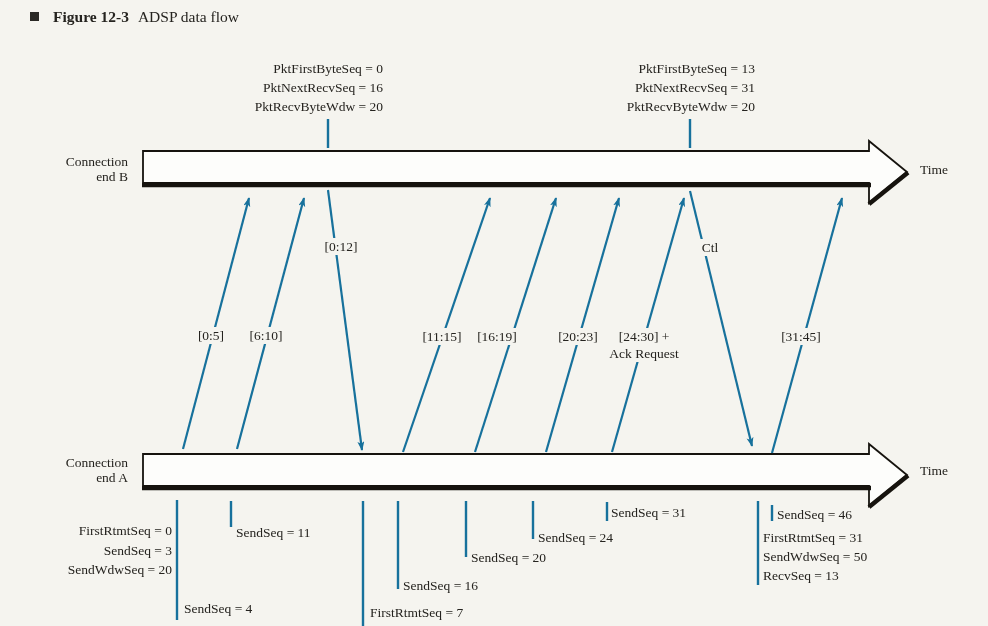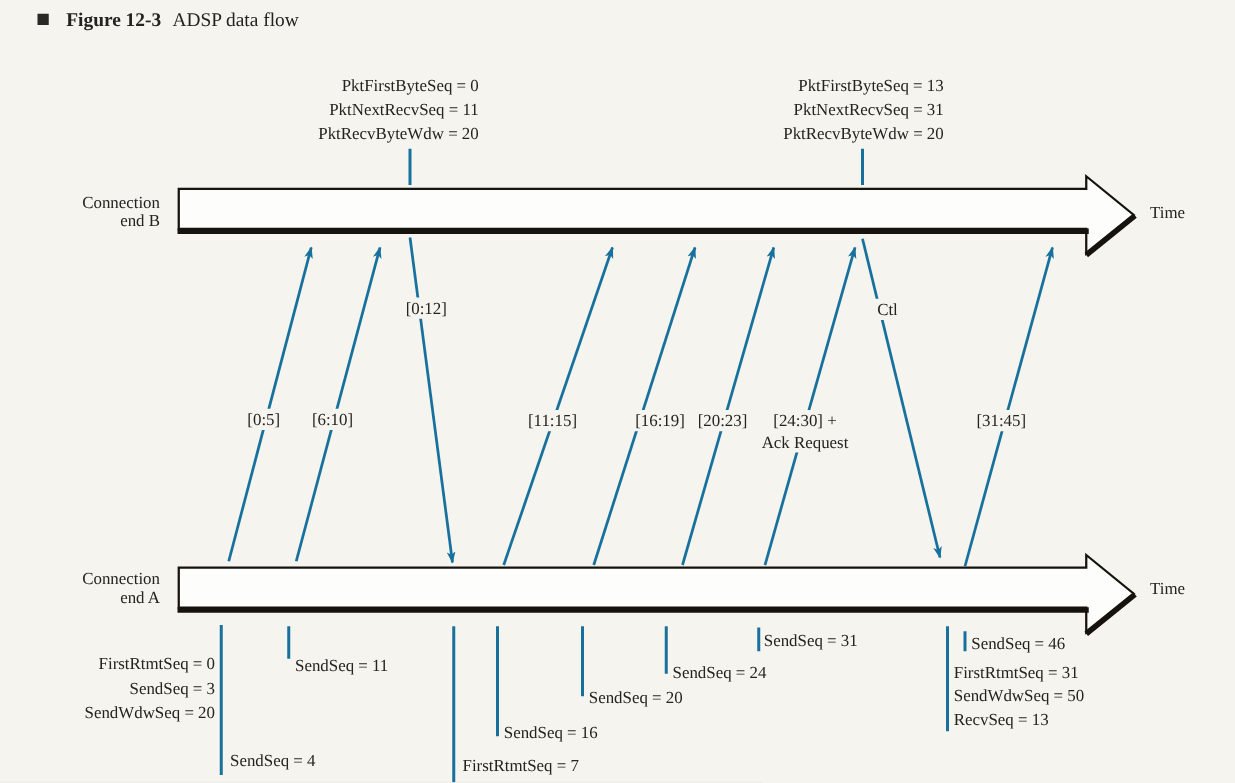--- a/index.html
+++ b/index.html
@@ -72,21 +72,21 @@
     <line class="tick" x1="398" y1="501" x2="398" y2="589"></line>
     <line class="tick" x1="466" y1="501" x2="466" y2="557"></line>
     <line class="tick" x1="533" y1="501" x2="533" y2="539"></line>
     <line class="tick" x1="607" y1="502" x2="607" y2="521"></line>
     <line class="tick" x1="758" y1="501" x2="758" y2="585"></line>
     <line class="tick" x1="772" y1="505" x2="772" y2="521"></line>
   </svg>
 
   <div class="t right" style="left:228px;top:59px;width:155px;">
     <div>PktFirstByteSeq = 0</div>
-    <div>PktNextRecvSeq = 11</div>
+    <div>PktNextRecvSeq = 16</div>
     <div>PktRecvByteWdw = 20</div>
   </div>
   <div class="t right" style="left:600px;top:59px;width:155px;">
     <div>PktFirstByteSeq = 13</div>
     <div>PktNextRecvSeq = 31</div>
     <div>PktRecvByteWdw = 20</div>
   </div>
 
   <div class="t right conn" style="left:40px;top:155px;width:88px;">
     <div>Connection</div>
@@ -97,21 +97,21 @@
   <div class="t right conn" style="left:40px;top:456px;width:88px;">
     <div>Connection</div>
     <div>end A</div>
   </div>
   <div class="t" style="left:920px;top:461px;">Time</div>
 
   <div class="t center" style="left:211px;top:327px;">[0:5]</div>
   <div class="t center" style="left:266px;top:327px;">[6:10]</div>
   <div class="t center" style="left:341px;top:238px;">[0:12]</div>
   <div class="t center" style="left:442px;top:328px;">[11:15]</div>
-  <div class="t center" style="left:528px;top:328px;">[16:19]</div>
+  <div class="t center" style="left:497px;top:328px;">[16:19]</div>
   <div class="t center" style="left:578px;top:328px;">[20:23]</div>
   <div class="t center" style="left:644px;top:328px;">
     <div>[24:30] +</div>
     <div>Ack Request</div>
   </div>
   <div class="t center" style="left:710px;top:239px;">Ctl</div>
   <div class="t center" style="left:801px;top:328px;">[31:45]</div>
 
   <div class="t right lh195" style="left:40px;top:521px;width:132px;">
     <div>FirstRtmtSeq = 0</div>

